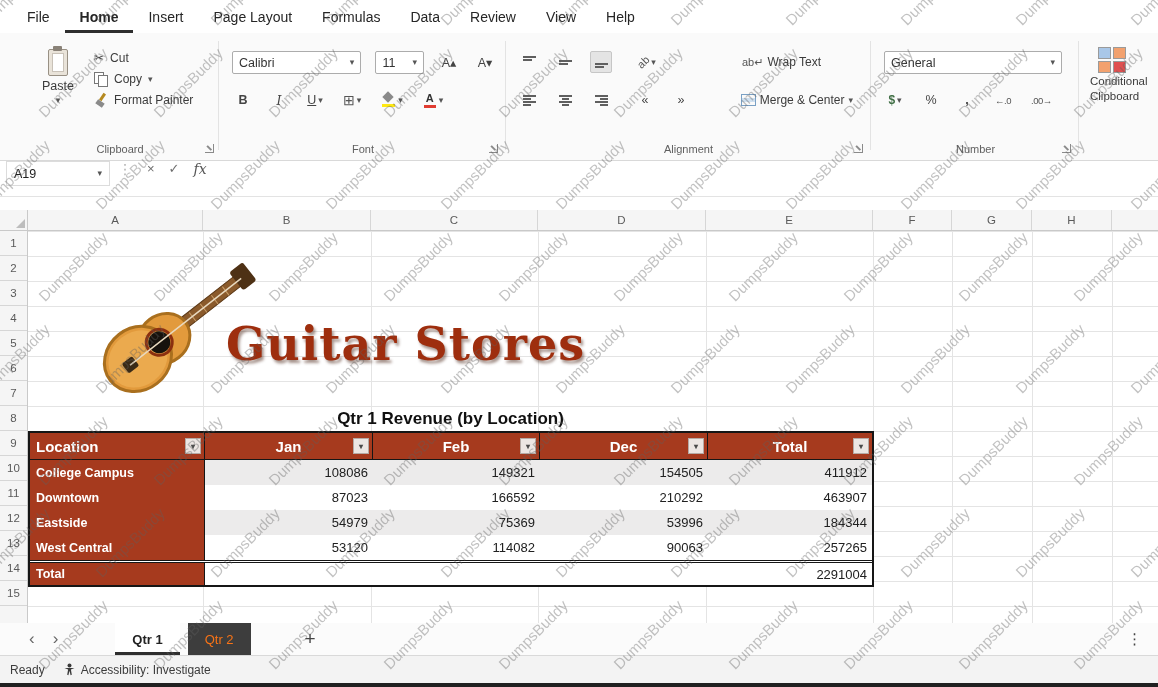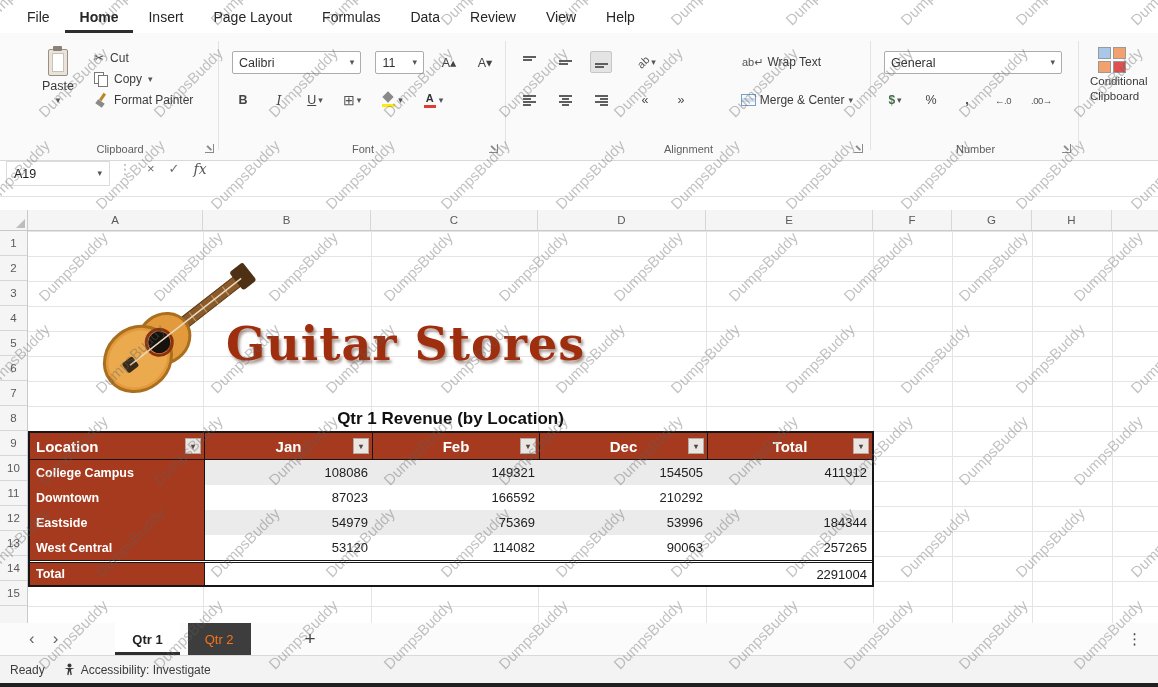--- a/index.html
+++ b/index.html
@@ -435,20 +435,21 @@
           <div class="tnum w1">108086</div>
           <div class="tnum w2">149321</div>
           <div class="tnum w3">154505</div>
           <div class="tnum w4">411912</div>
         </div>
         <div class="trow">
           <div class="tloc">Downtown</div>
           <div class="tnum w1">87023</div>
           <div class="tnum w2">166592</div>
           <div class="tnum w3">210292</div>
+          <div class="tnum w4">463907</div>
         </div>
         <div class="trow band">
           <div class="tloc">Eastside</div>
           <div class="tnum w1">54979</div>
           <div class="tnum w2">75369</div>
           <div class="tnum w3">53996</div>
           <div class="tnum w4">184344</div>
         </div>
         <div class="trow">
           <div class="tloc">West Central</div>

